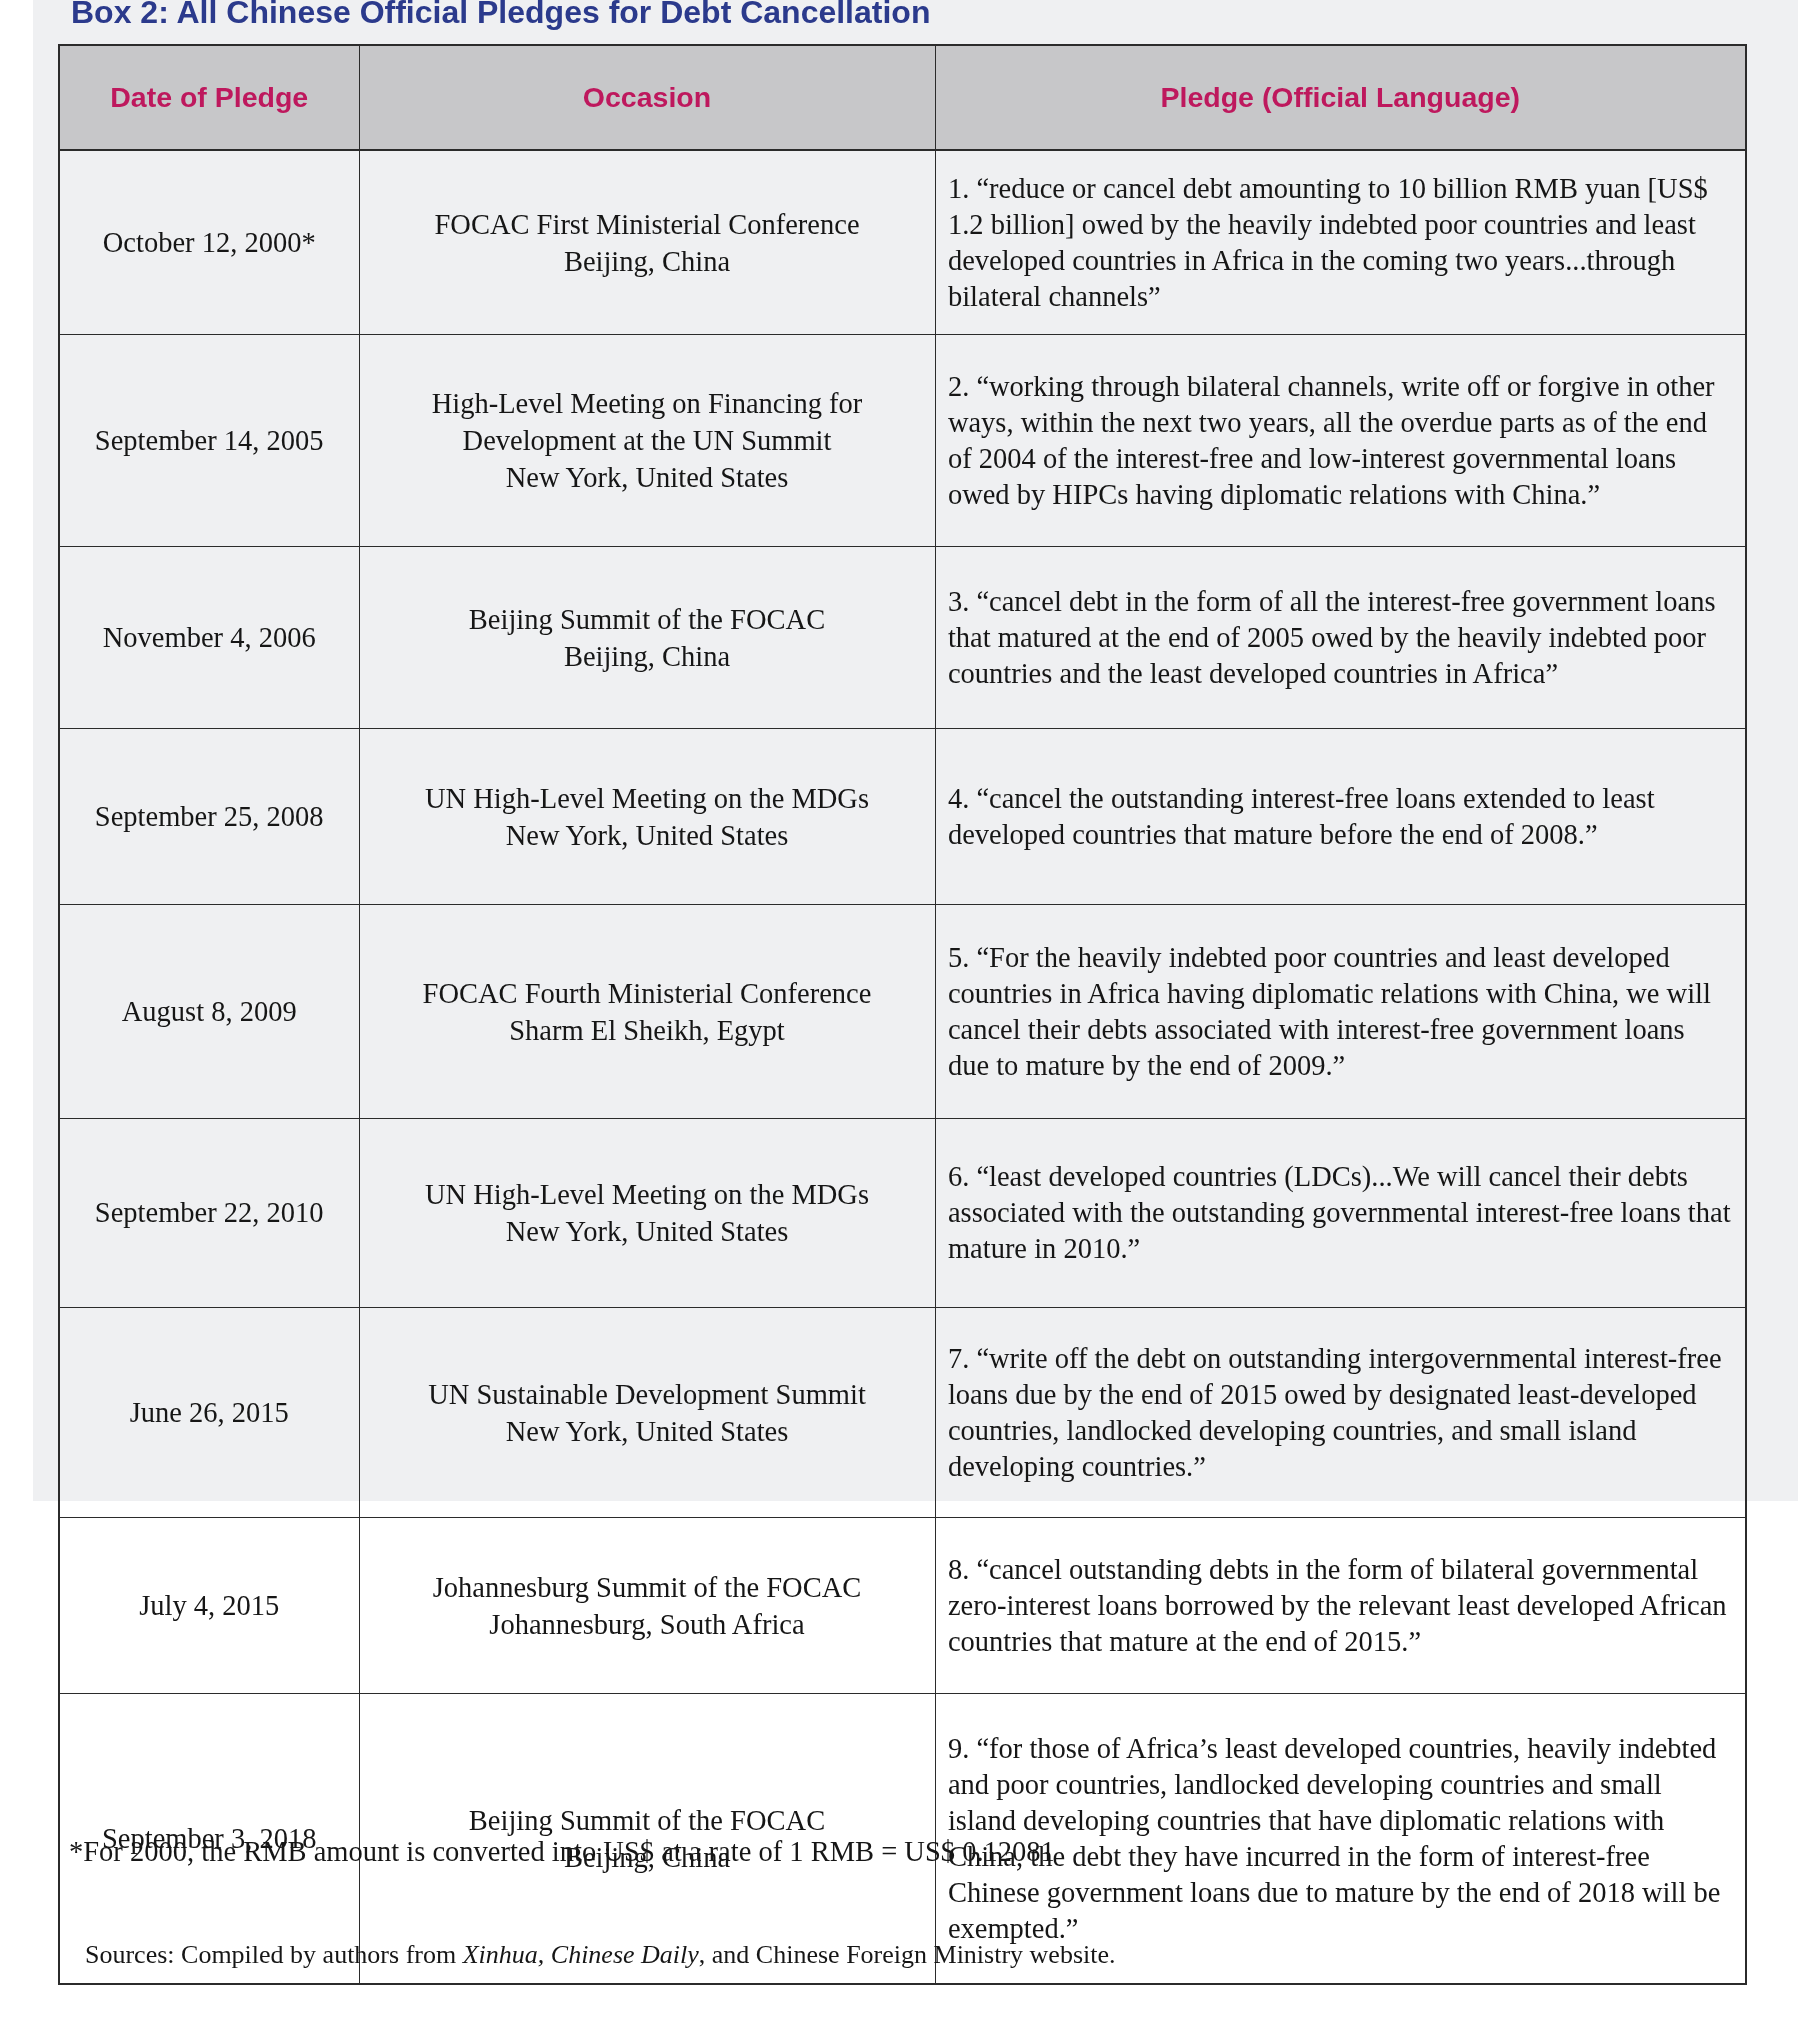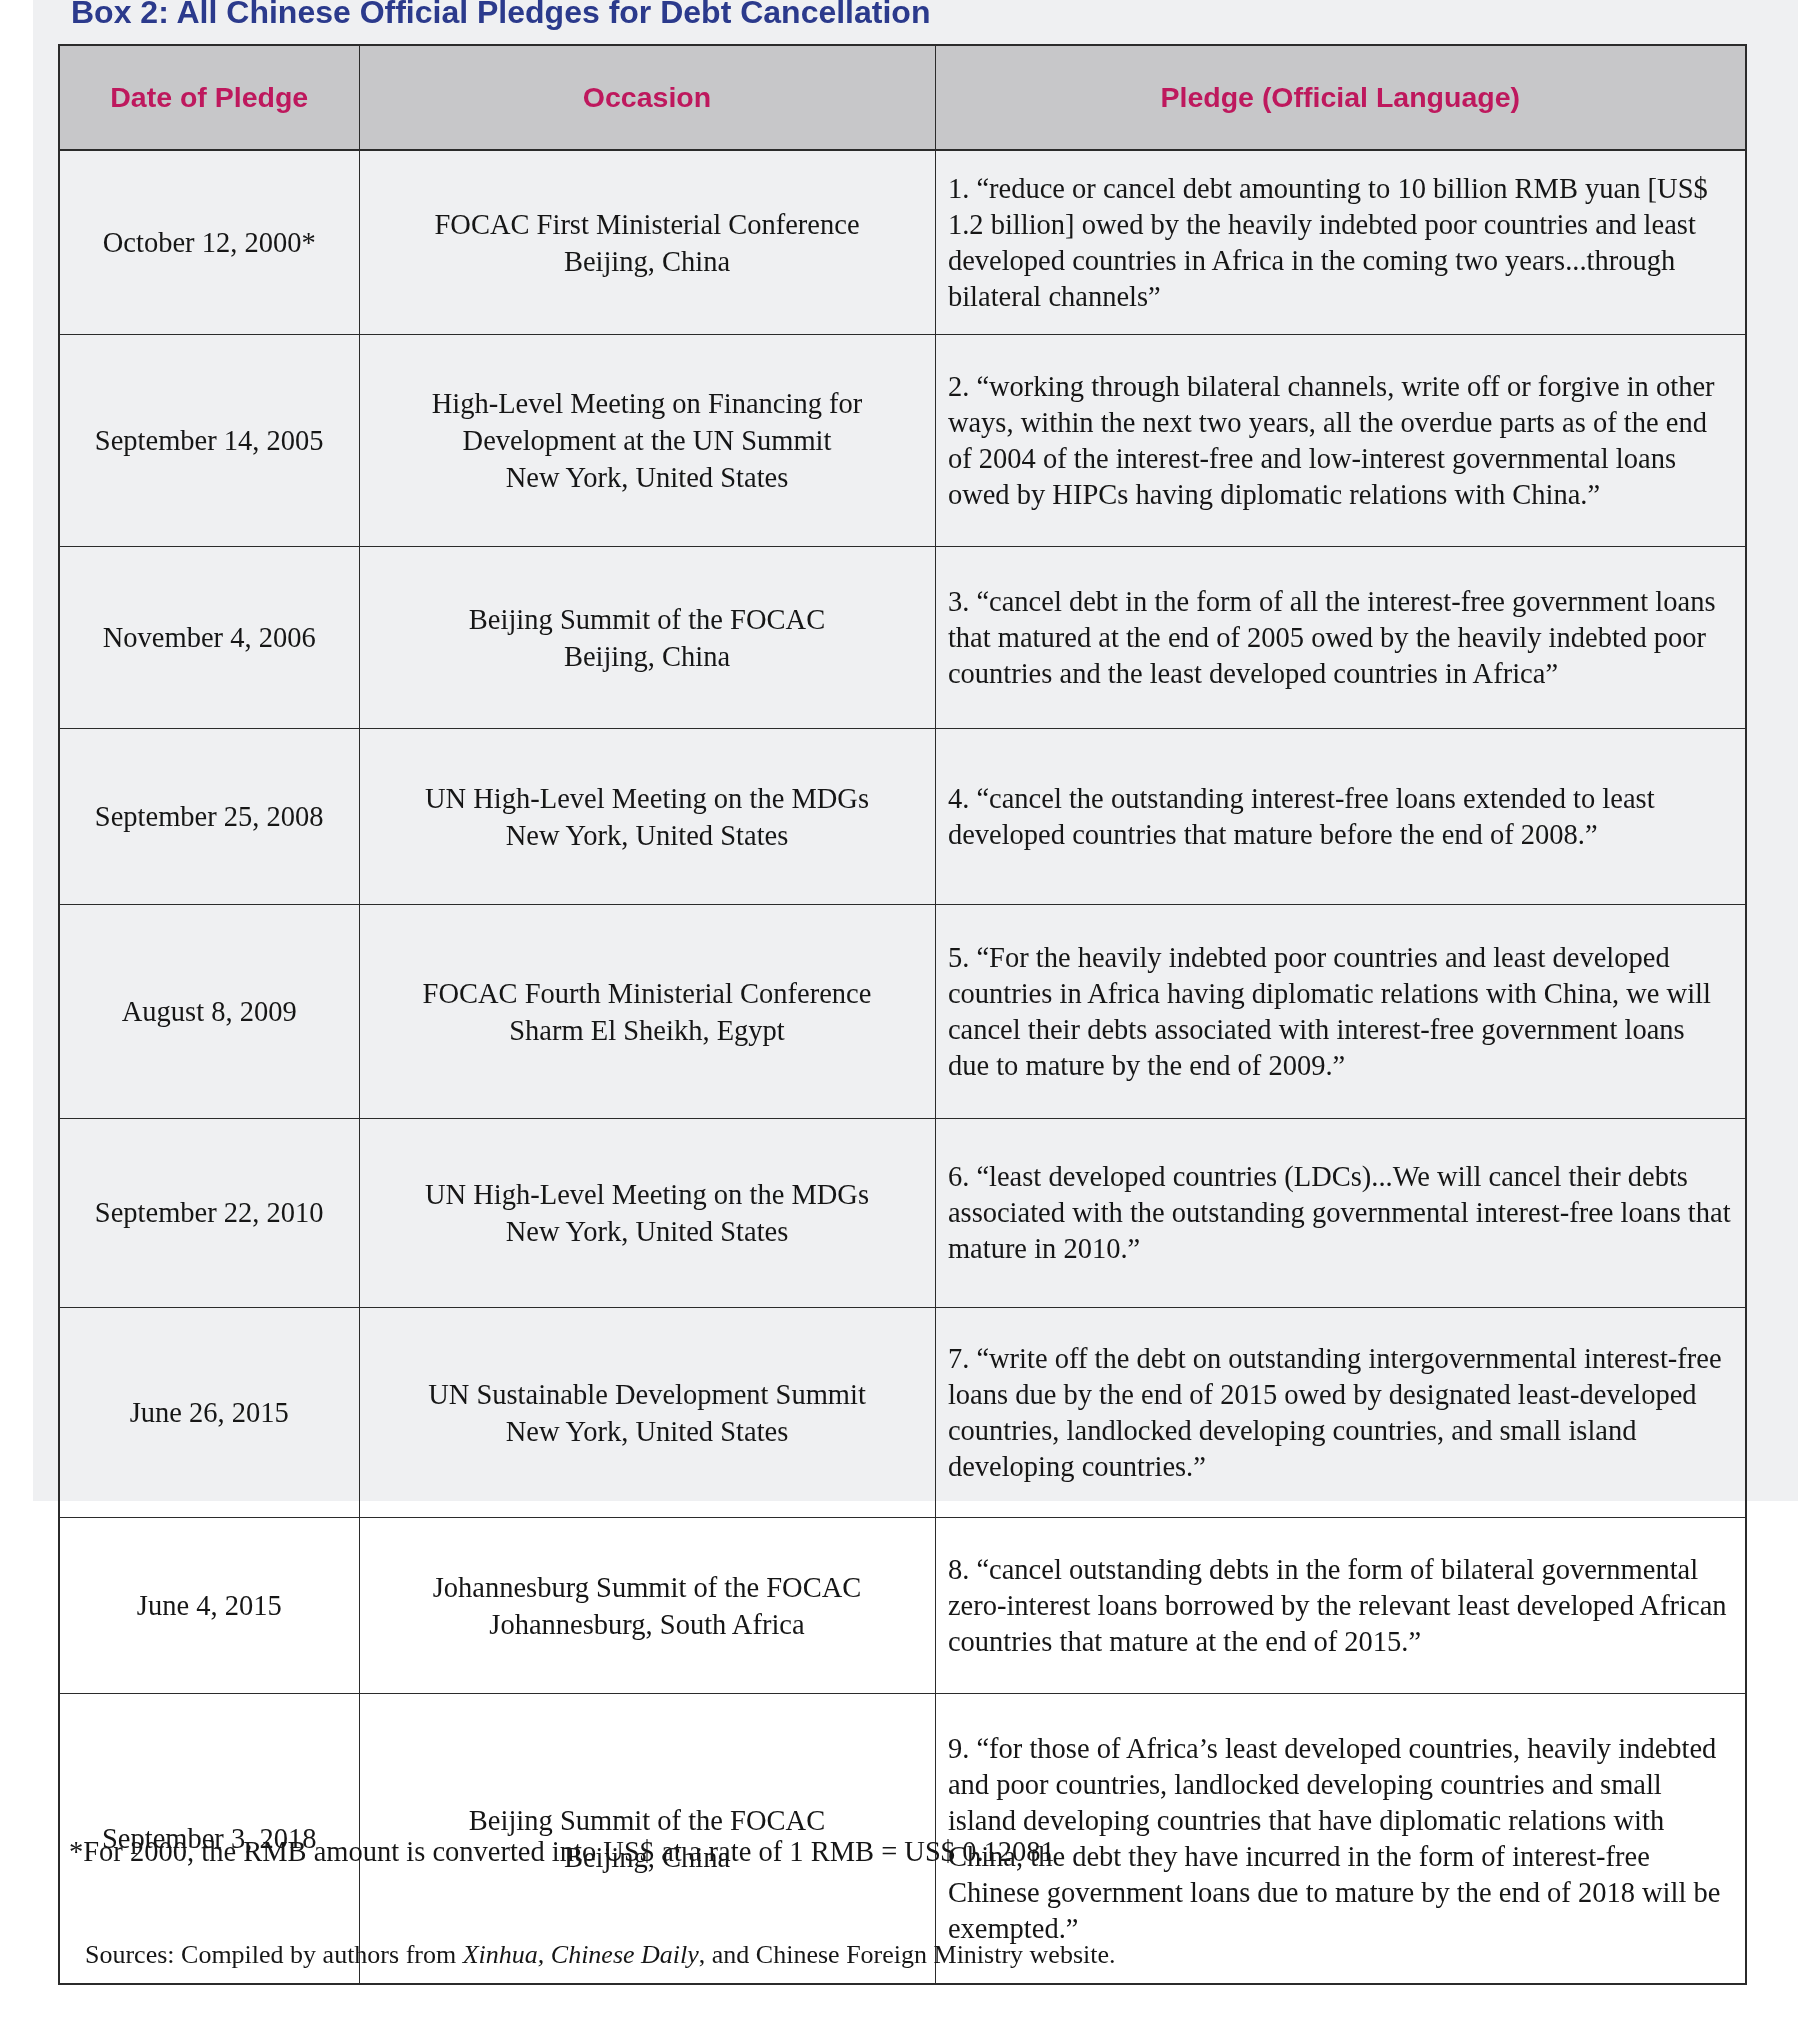--- a/index.html
+++ b/index.html
@@ -166,21 +166,21 @@
       </tr>
       <tr>
         <td class="date-cell">June 26, 2015</td>
         <td class="occasion-cell">
           <div>UN Sustainable Development Summit</div>
           <div>New York, United States</div>
         </td>
         <td class="pledge-cell">7. “write off the debt on outstanding intergovernmental interest-free loans due by the end of 2015 owed by designated least-developed countries, landlocked developing countries, and small island developing countries.”</td>
       </tr>
       <tr>
-        <td class="date-cell">June 4, 2015</td>
+        <td class="date-cell">July 4, 2015</td>
         <td class="occasion-cell">
           <div>Johannesburg Summit of the FOCAC</div>
           <div>Johannesburg, South Africa</div>
         </td>
         <td class="pledge-cell">8. “cancel outstanding debts in the form of bilateral governmental zero-interest loans borrowed by the relevant least developed African countries that mature at the end of 2015.”</td>
       </tr>
       <tr>
         <td class="date-cell">September 3, 2018</td>
         <td class="occasion-cell">
           <div>Beijing Summit of the FOCAC</div>

